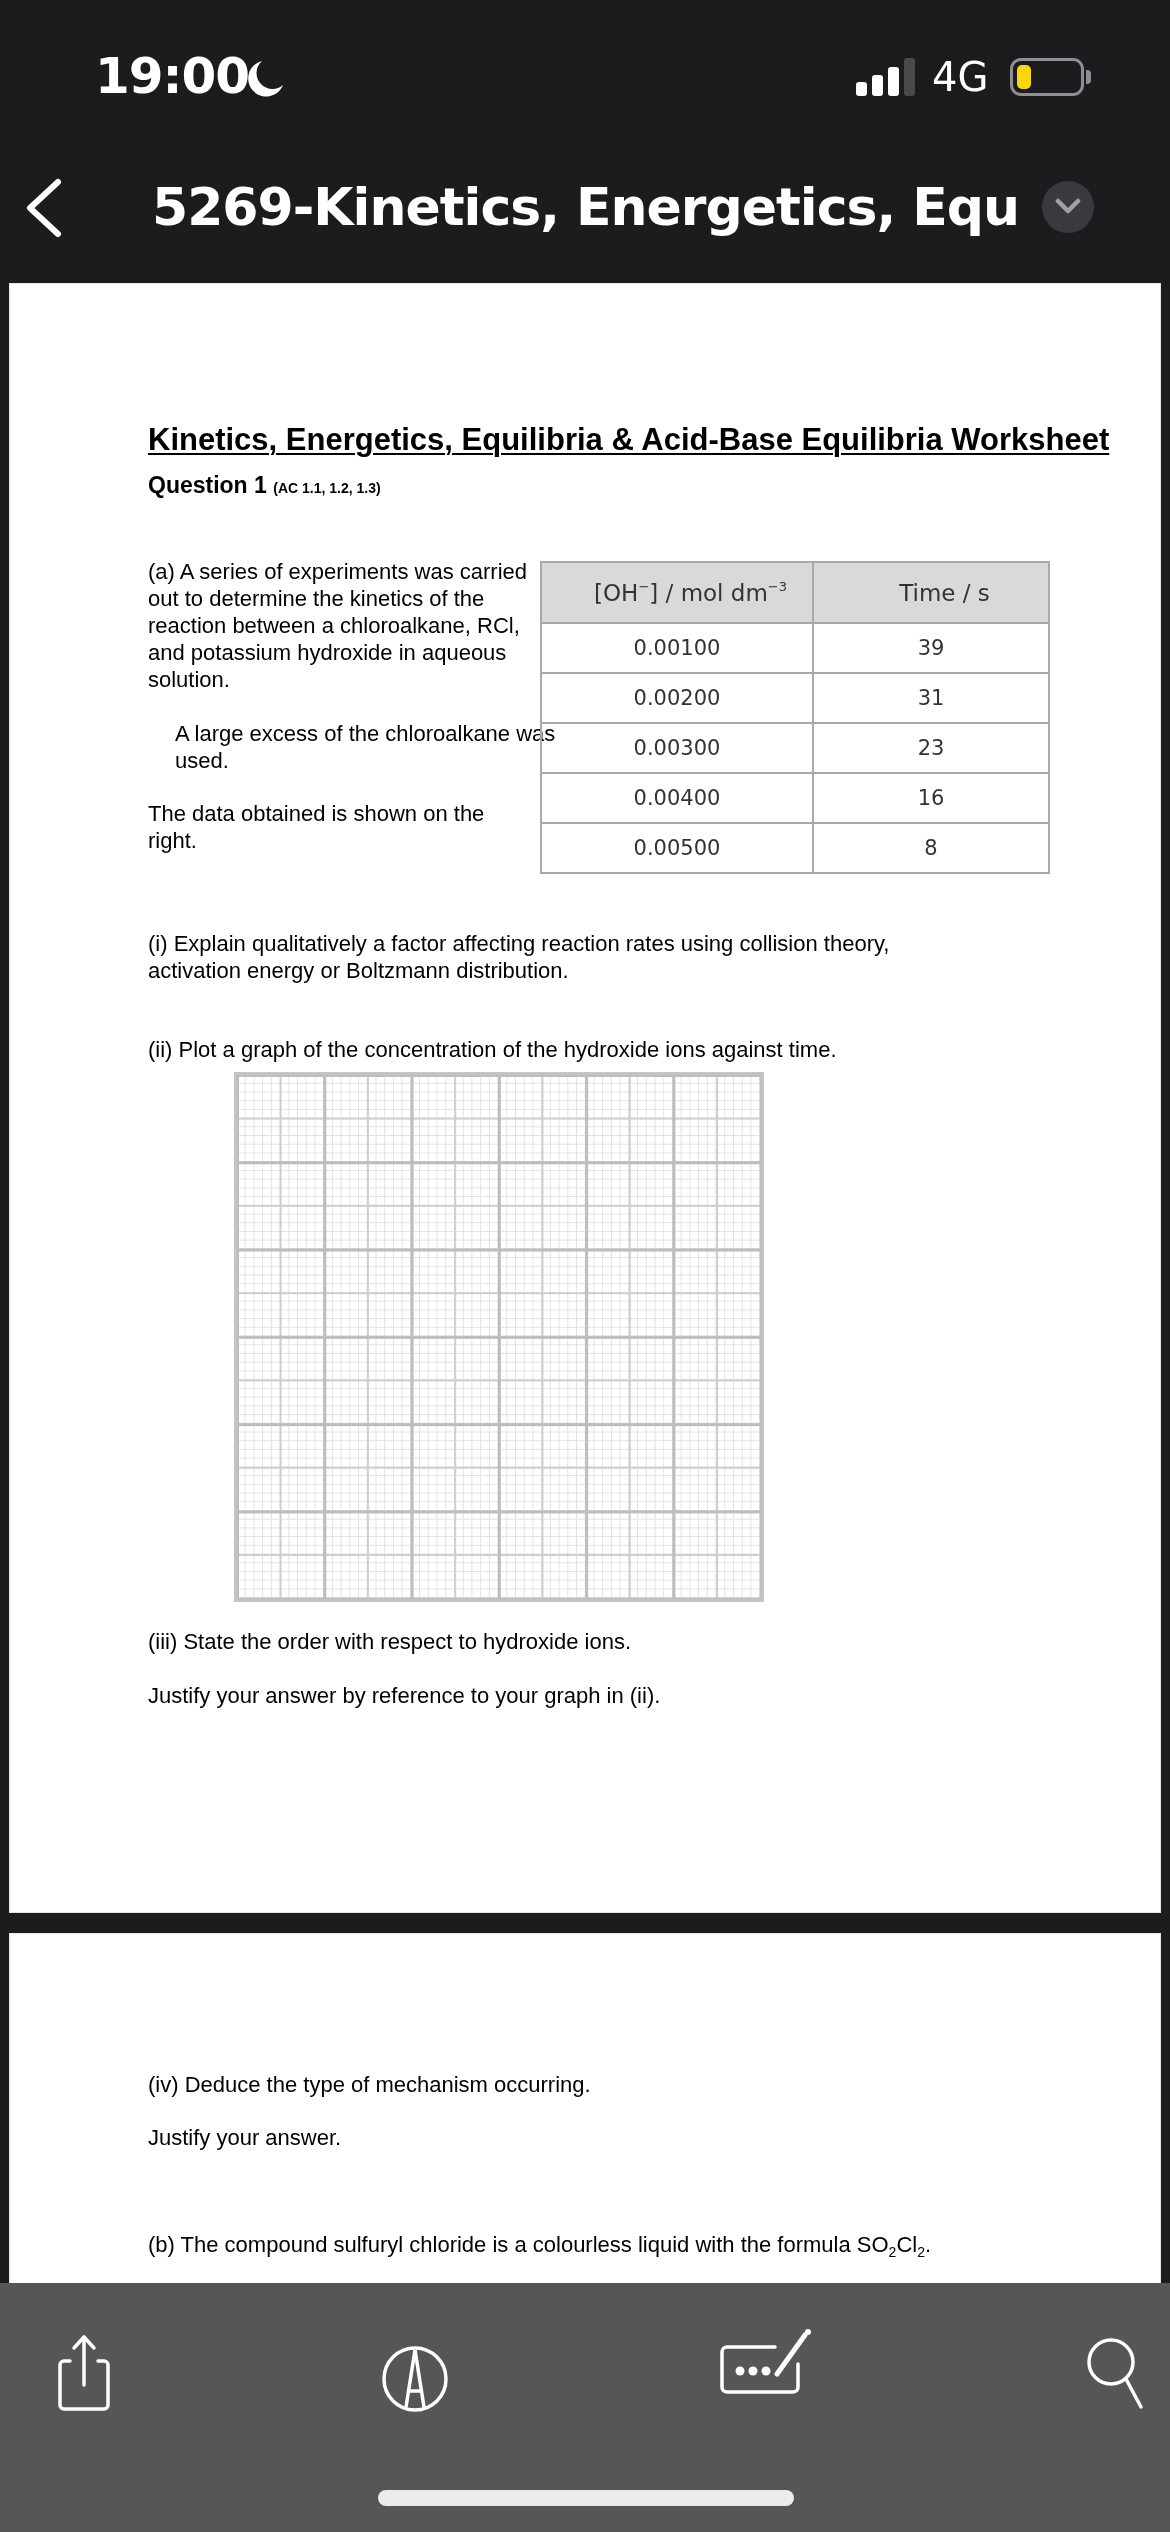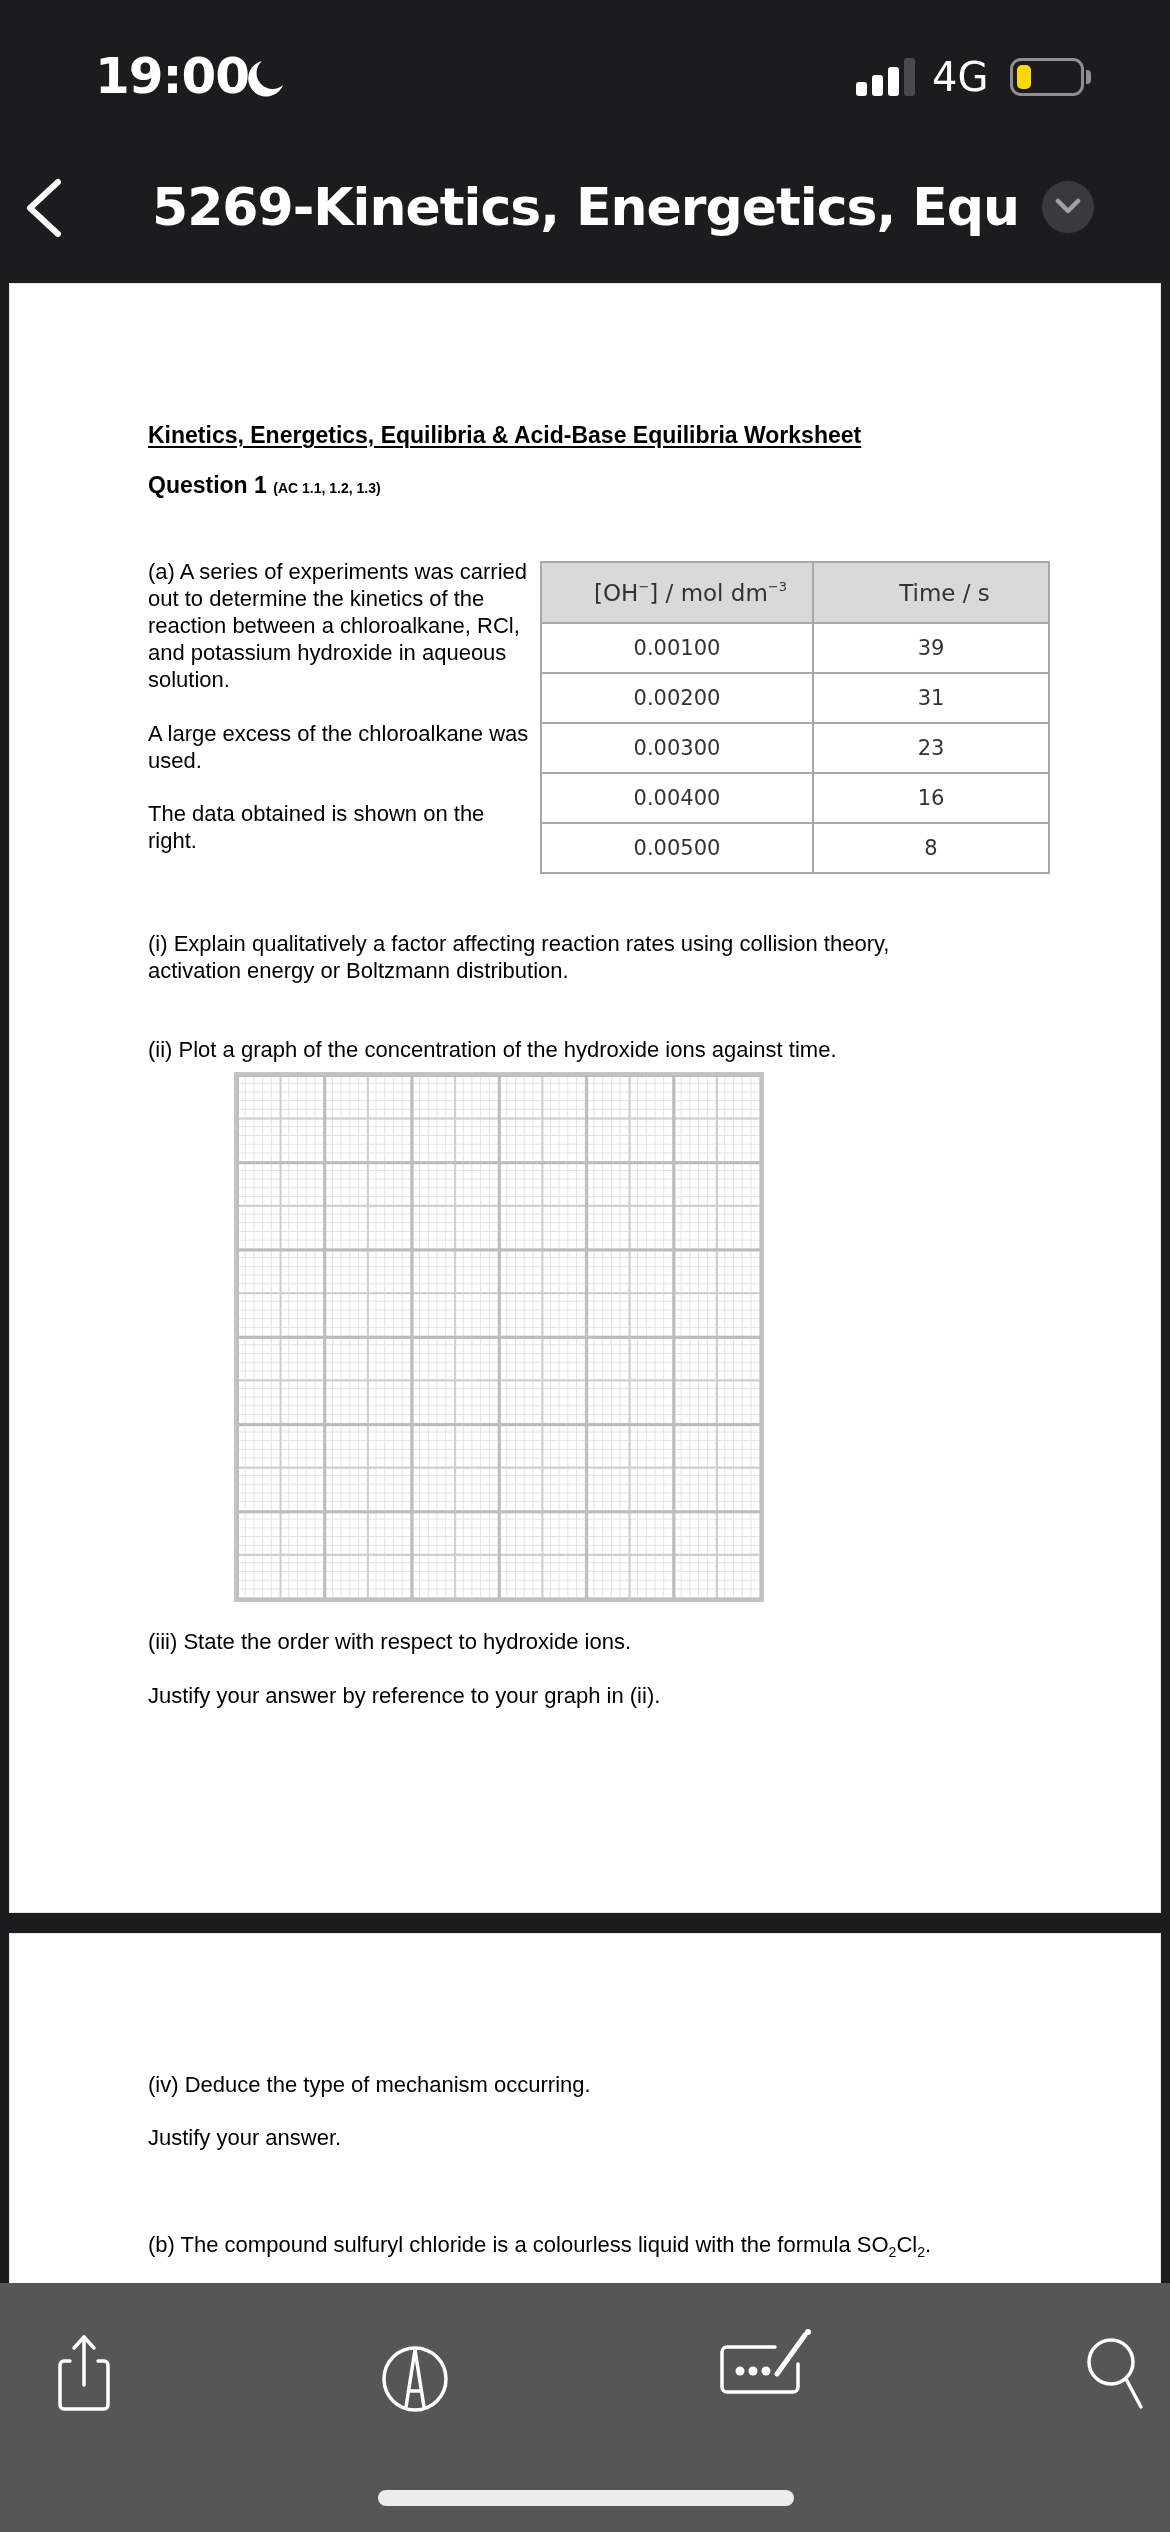--- a/index.html
+++ b/index.html
@@ -21,21 +21,21 @@
     .doc-title { position: absolute; left: 152px; top: 172px; width: 870px; color: #fff; font-family: "DejaVu Sans", sans-serif; font-size: 52px; font-weight: 600; line-height: 70px; white-space: nowrap; overflow: hidden; letter-spacing: -1px; }
     .title-menu-btn { position: absolute; left: 1042px; top: 181px; width: 52px; height: 52px; border-radius: 50%; background: #3a3a3e; cursor: pointer; }
     .title-menu-btn svg { position: absolute; left: 13px; top: 15px; }
 
     
     .page { position: absolute; left: 9px; width: 1152px; background: #fff; border: 1px solid #e6e6e6; }
     .page-1 { top: 283px; height: 1630px; }
     .page-2 { top: 1933px; height: 400px; text-align: center; }
 
     .doc { color: #000; }
-    .doc-heading { position: absolute; left: 138px; top: 138px; font-size: 23px; font-weight: bold; text-decoration: underline; text-decoration-thickness: 2px; text-underline-offset: 3px; white-space: nowrap; }
+    .doc-heading { position: absolute; left: 138px; top: 138px; font-size: 31px; font-weight: bold; text-decoration: underline; text-decoration-thickness: 2px; text-underline-offset: 3px; white-space: nowrap; }
     .question-heading { position: absolute; left: 138px; top: 188px; font-size: 23px; font-weight: bold; white-space: nowrap; }
     .question-heading .ac { font-size: 14px; }
     .para { position: absolute; left: 138px; width: 385px; font-size: 22px; line-height: 27px; color: #000; }
     .q-line { position: absolute; left: 138px; font-size: 22px; line-height: 27px; color: #000; white-space: nowrap; }
 
     
     .data-table { position: absolute; left: 530px; top: 277px; border-collapse: collapse; font-family: "DejaVu Sans", sans-serif; color: #333; }
     .data-table th, .data-table td { border: 2px solid #a9a9a9; text-align: center; font-weight: normal; }
     .data-table th { background: #d9d9d9; height: 61px; font-size: 23px; padding-left: 27px; }
     .data-table td { height: 50px; font-size: 21px; }
@@ -99,21 +99,21 @@
 </div>
 
 <div class="page page-1 doc">
   <div class="doc-heading">Kinetics, Energetics, Equilibria &amp; Acid-Base Equilibria Worksheet</div>
   <div class="question-heading">
     <span>Question 1</span>
     <span class="ac">(AC 1.1, 1.2, 1.3)</span>
   </div>
 
   <div class="para" style="top:274px;">(a) A series of experiments was carried out to determine the kinetics of the reaction between a chloroalkane, RCl, and potassium hydroxide in aqueous solution.</div>
-  <div class="para" style="top:436px;">A large excess of the chloroalkane was used.</div>
+  <div class="para" style="top:436px;margin-left:27px;">A large excess of the chloroalkane was used.</div>
   <div class="para" style="top:516px;">The data obtained is shown on the right.</div>
 
   <table class="data-table">
     <thead>
       <tr>
         <th class="c1"><span>[OH</span><sup>−</sup><span>] / mol dm</span><sup>−3</sup></th>
         <th class="c2">Time / s</th>
       </tr>
     </thead>
     <tbody>

